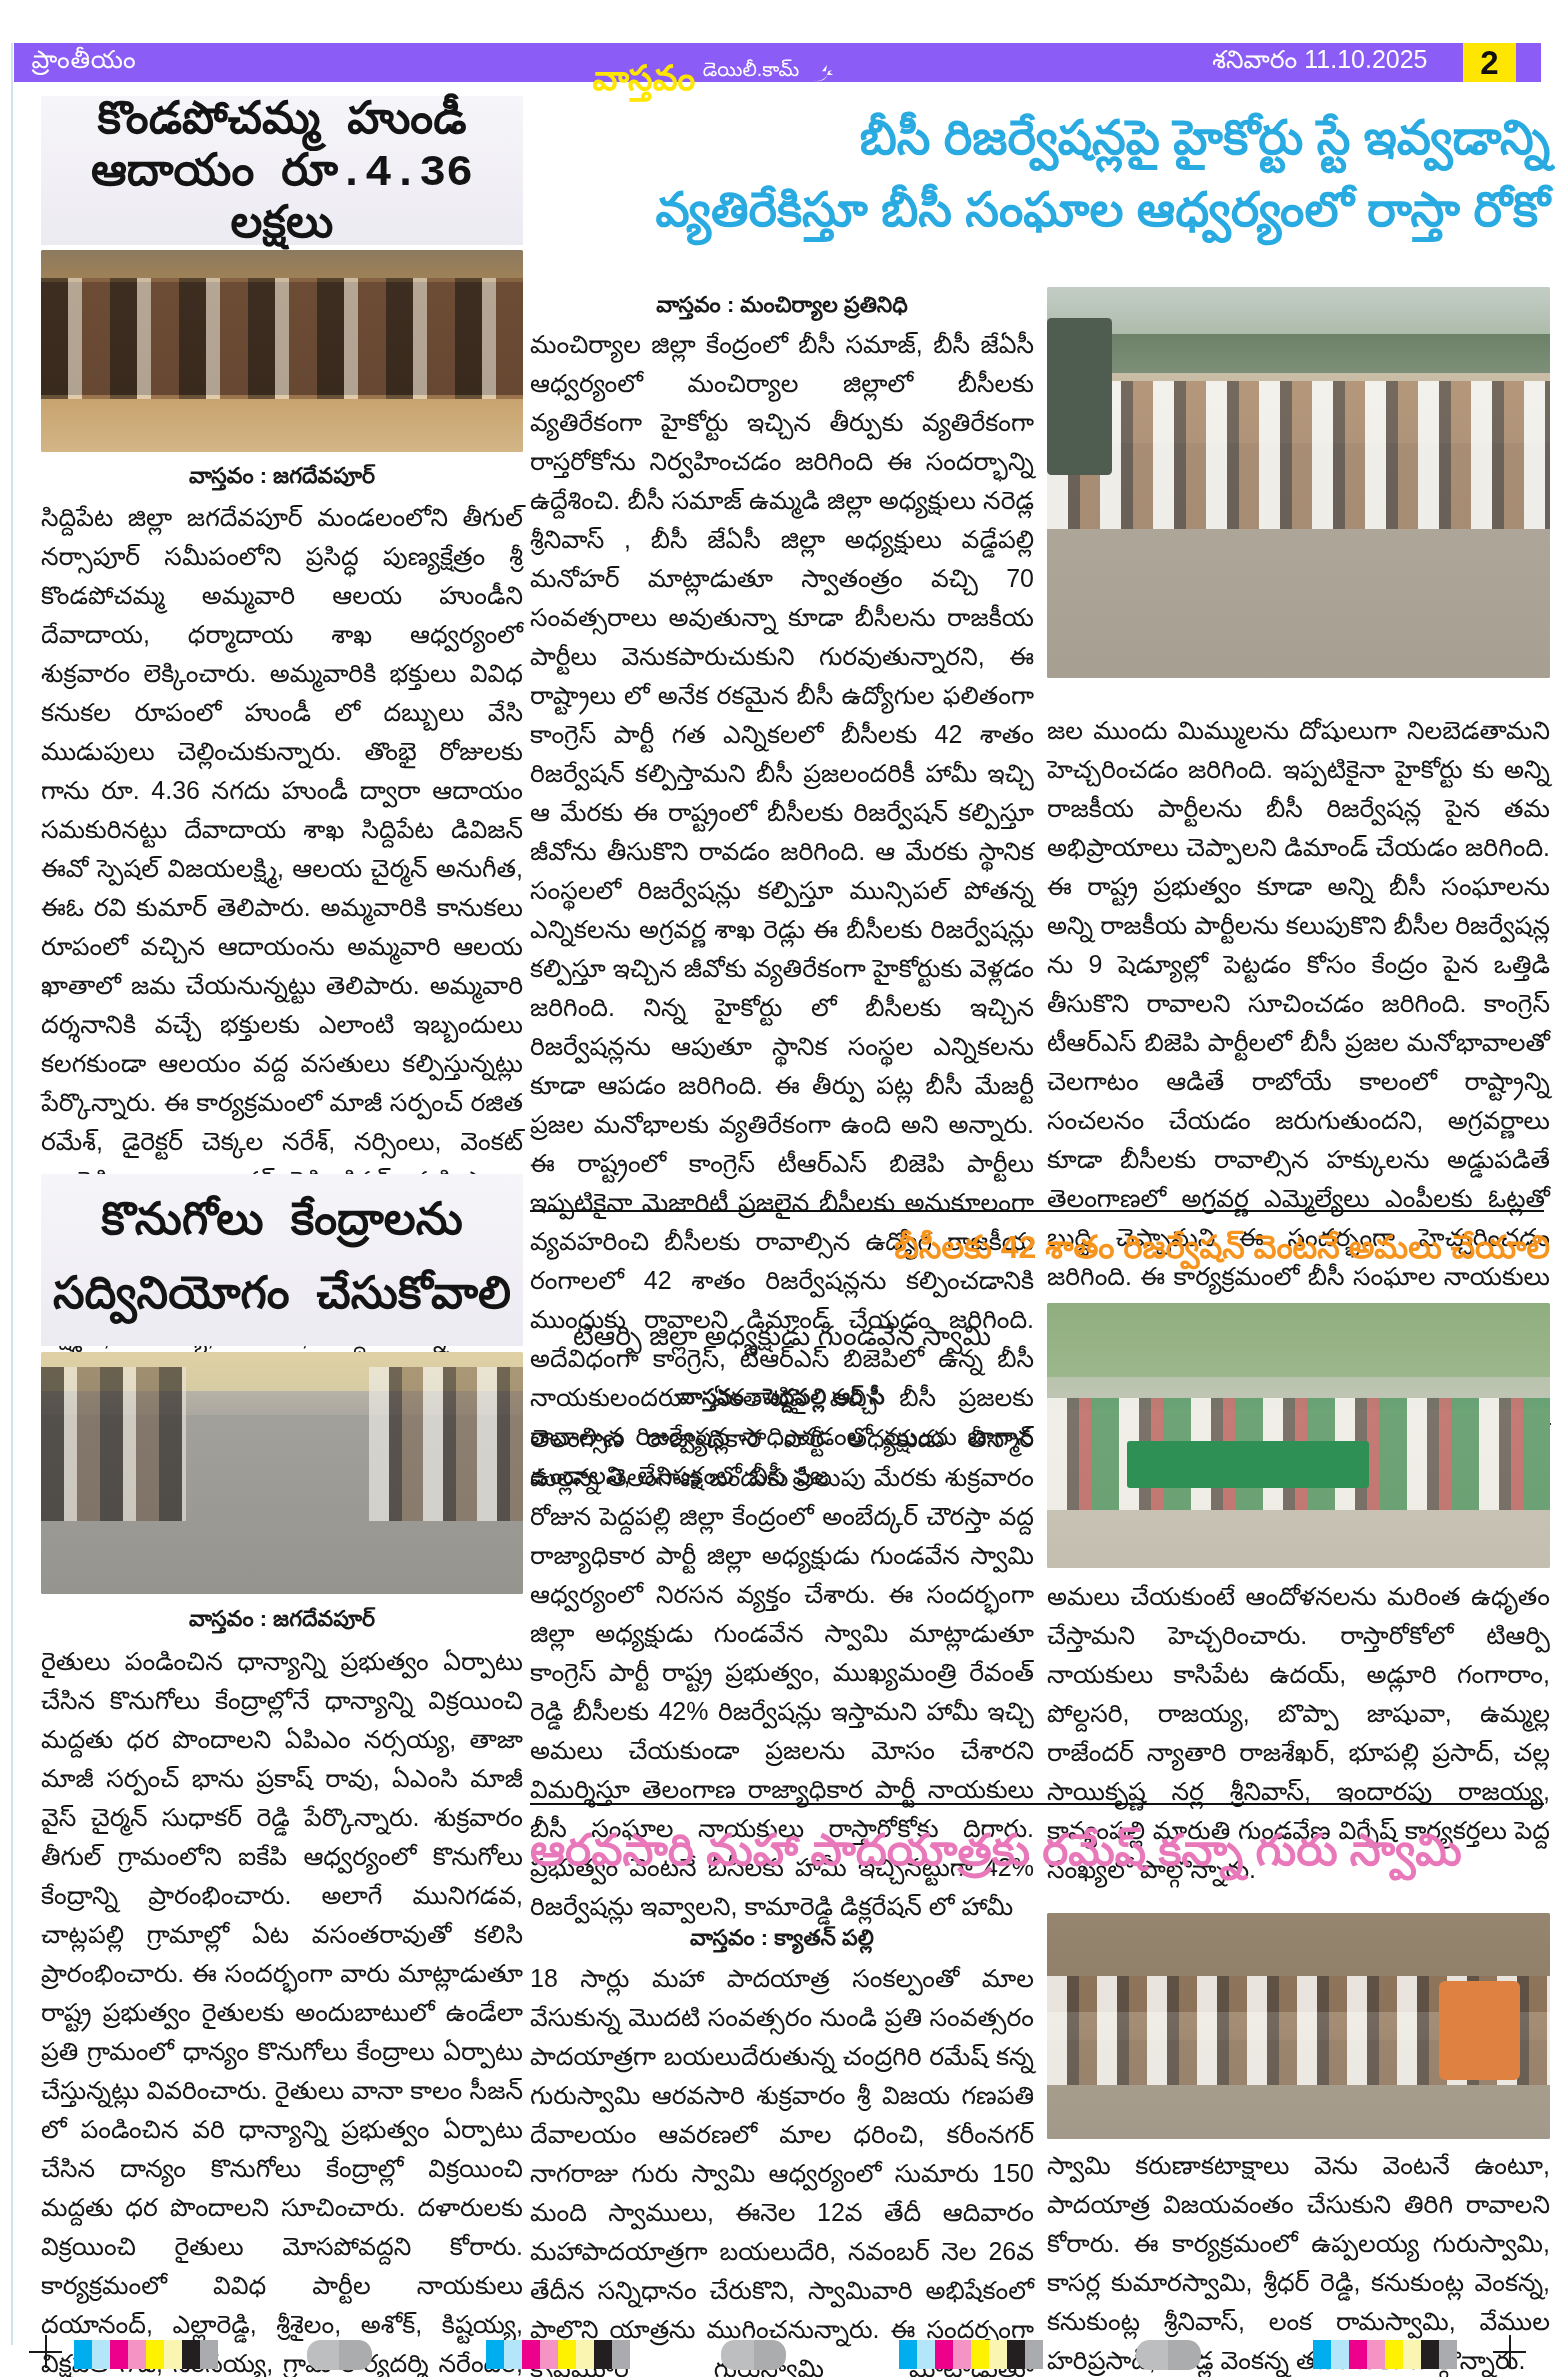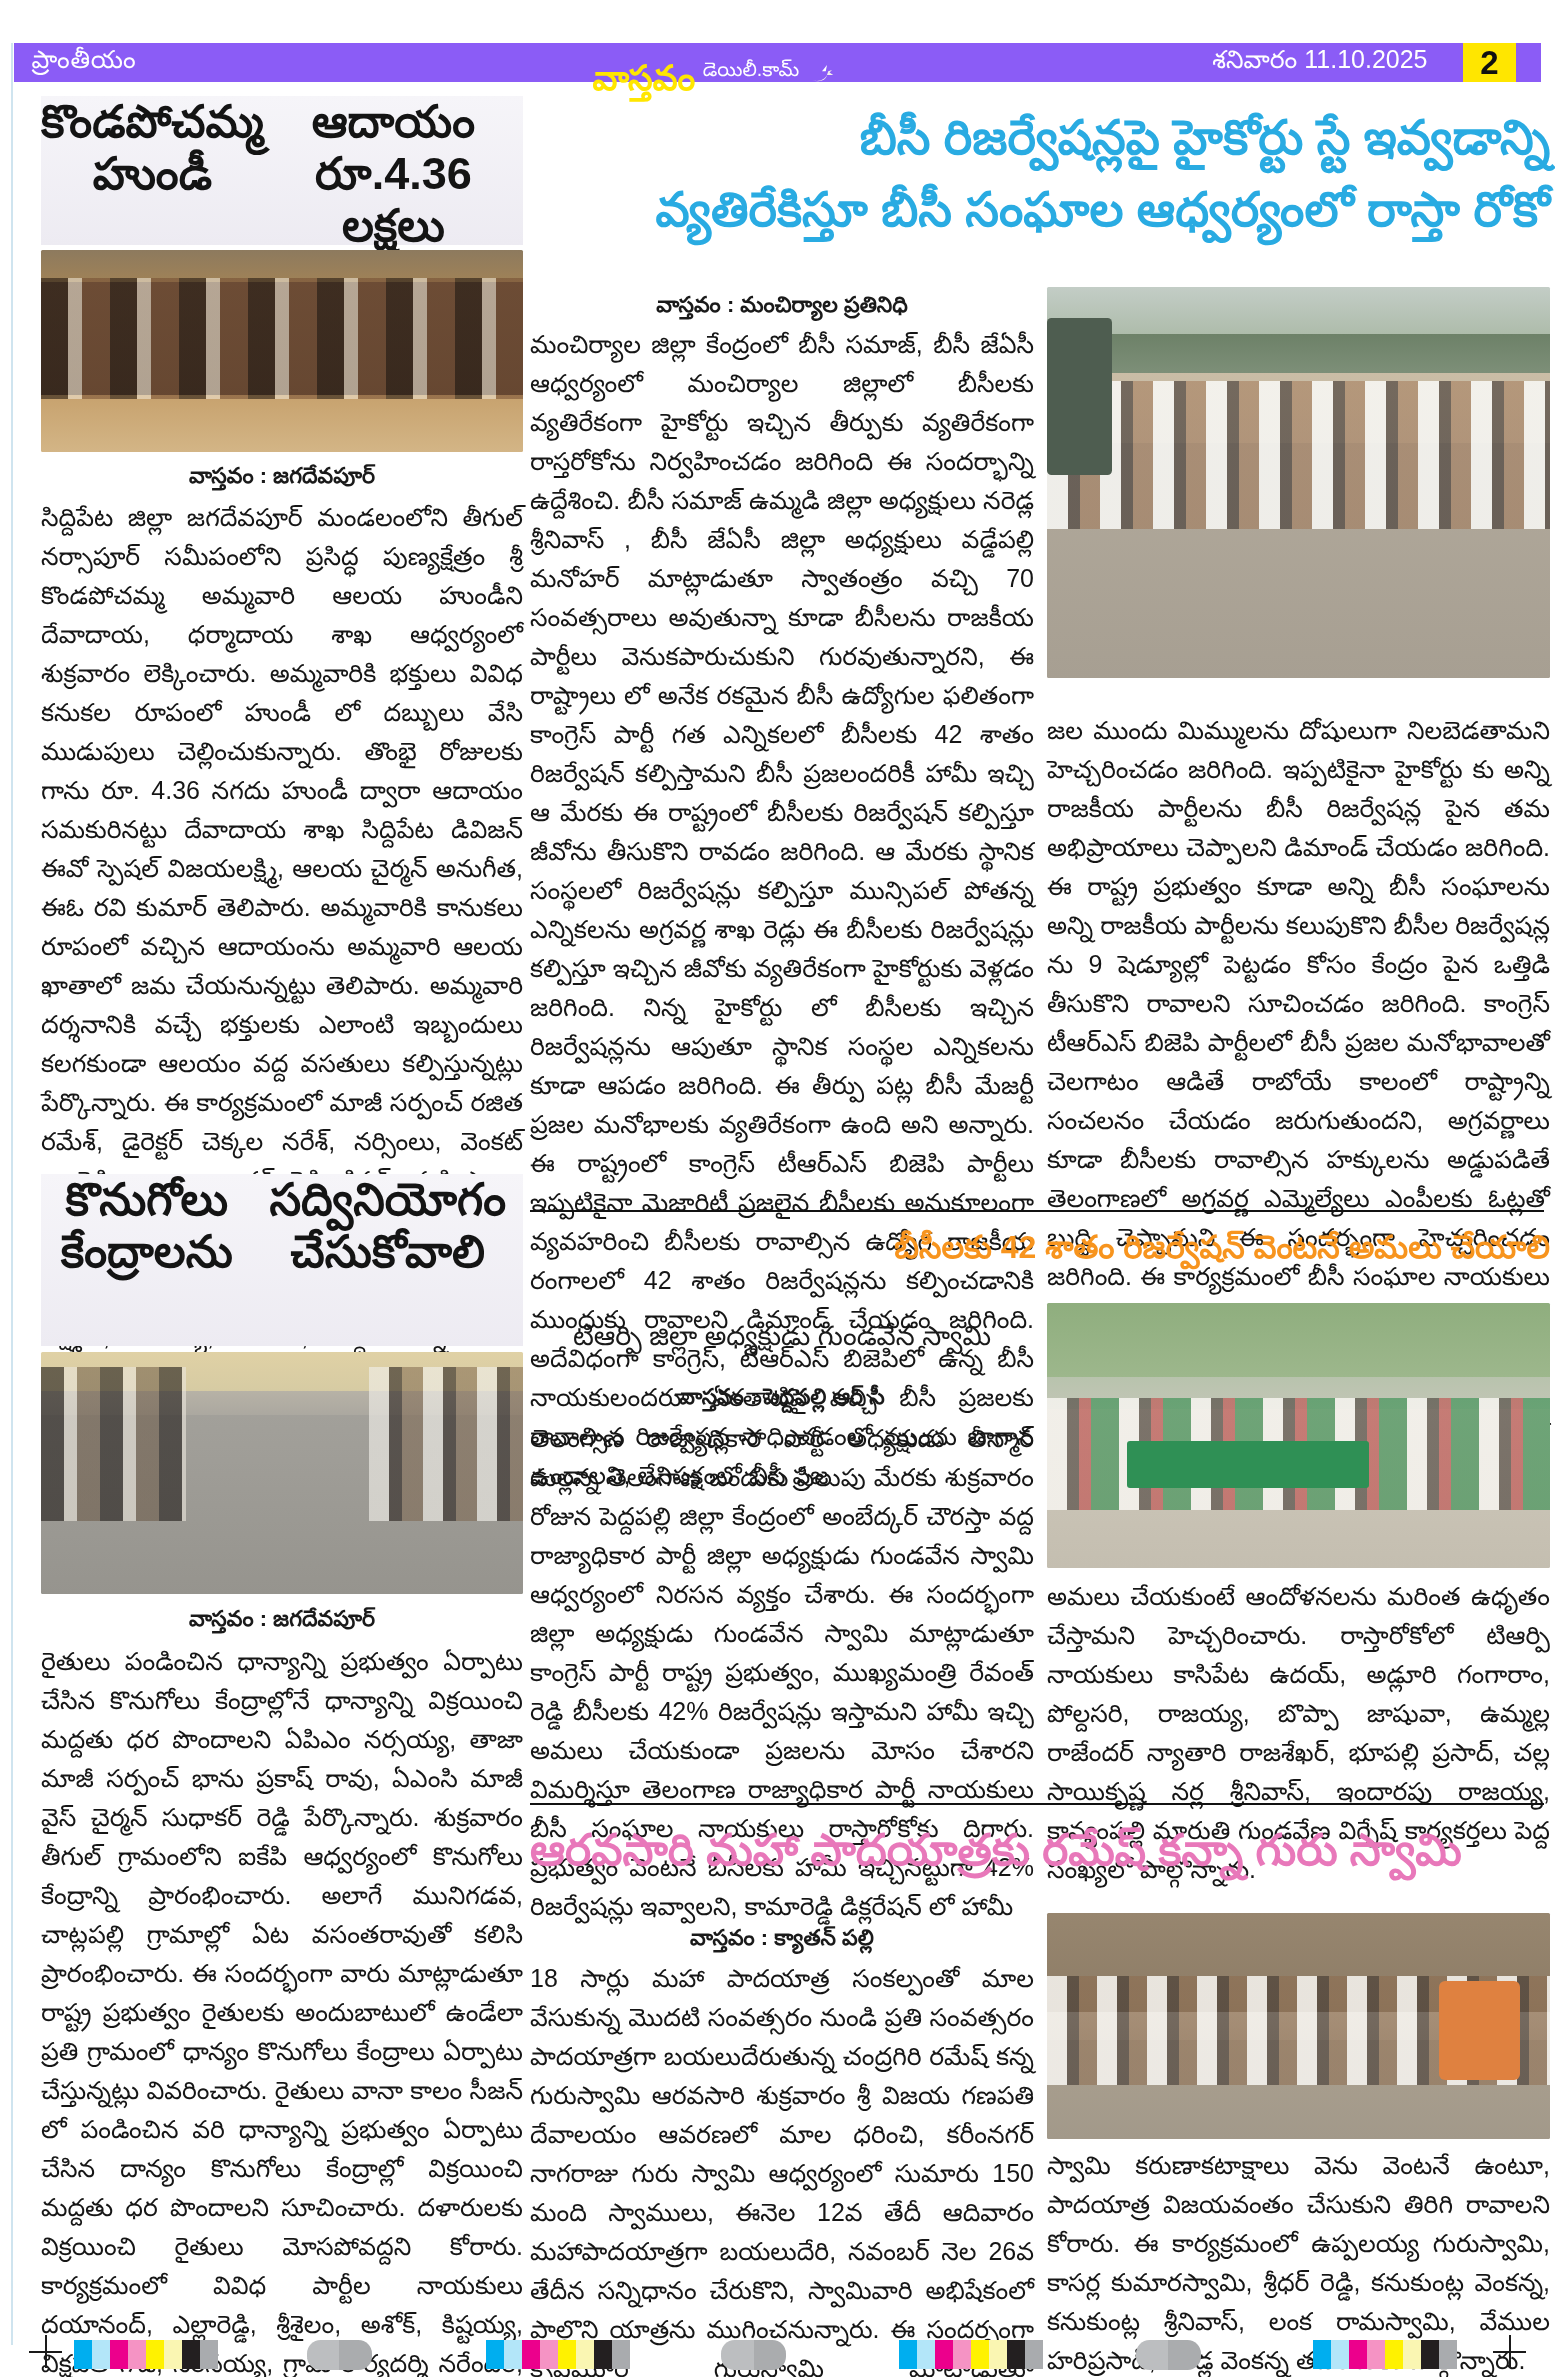--- a/index.html
+++ b/index.html
@@ -13,21 +13,21 @@
   .mast-center{position:absolute;left:579px;top:17px;height:39px;display:flex;gap:7.5px;}
   .mast-title{color:#ffe600;font-size:35px;font-weight:bold;line-height:1;}
   .mast-suffix{color:#ffffff;font-size:19.6px;line-height:1;}
   .date-label{position:absolute;right:113px;top:0;height:39px;display:flex;align-items:center;
         color:#ffffff;font-size:25px;}
   .page-num{position:absolute;left:1463px;top:43px;width:53px;height:39px;background:#ffe600;
         display:flex;align-items:center;justify-content:center;font-size:33px;font-weight:bold;color:#111;}
   .edge-line{left:10.5px;top:43px;width:2.3px;height:2302px;background:#cfe4ef;}
   
   .hbox{background:linear-gradient(180deg,#f6f5f9 0%,#edebf2 100%);
-        display:flex;flex-direction:row;justify-content:space-evenly;text-align:center;}
+        display:flex;flex-direction:column;justify-content:space-evenly;text-align:center;font-family:Liberation Mono, monospace;}
   .hbox .hl{font-weight:bold;font-size:45px;line-height:1.15;color:#141414;}
   .head-blue{color:#29abe2;font-weight:bold;font-size:48px;line-height:1.5;text-align:right;}
   .head-orange{color:#f7941e;font-weight:bold;font-size:32px;line-height:1.2;text-align:right;}
   .head-pink{color:#e878ba;font-weight:bold;font-size:44px;line-height:1.2;text-align:left;}
   .subhead{font-size:27px;color:#1a1a1a;text-align:center;}
   .byline{font-size:22px;font-weight:bold;color:#1a1a1a;text-align:center;}
   .body-txt{font-size:25px;line-height:1.56;text-align:justify;color:#161616;word-break:break-word;}
   .rule{height:2.3px;background:#111111;}
   
   .ph{overflow:hidden;border-radius:1.5px;}

